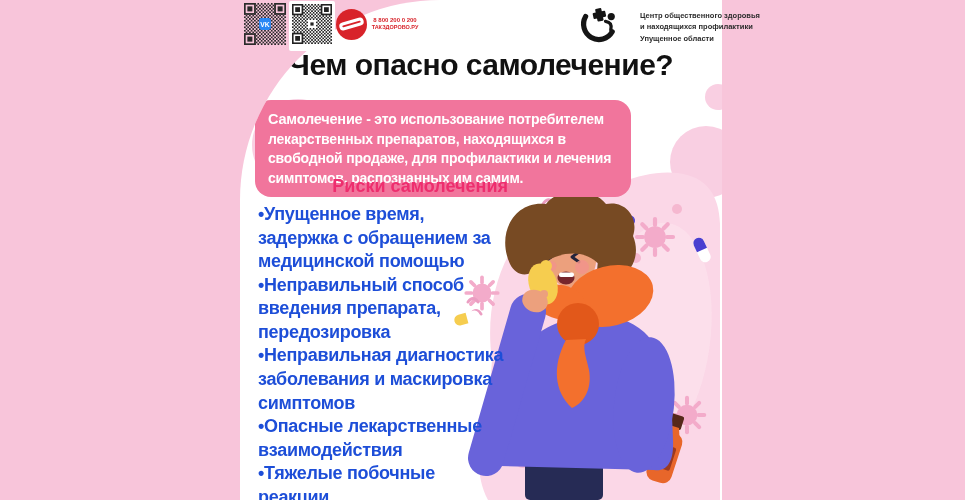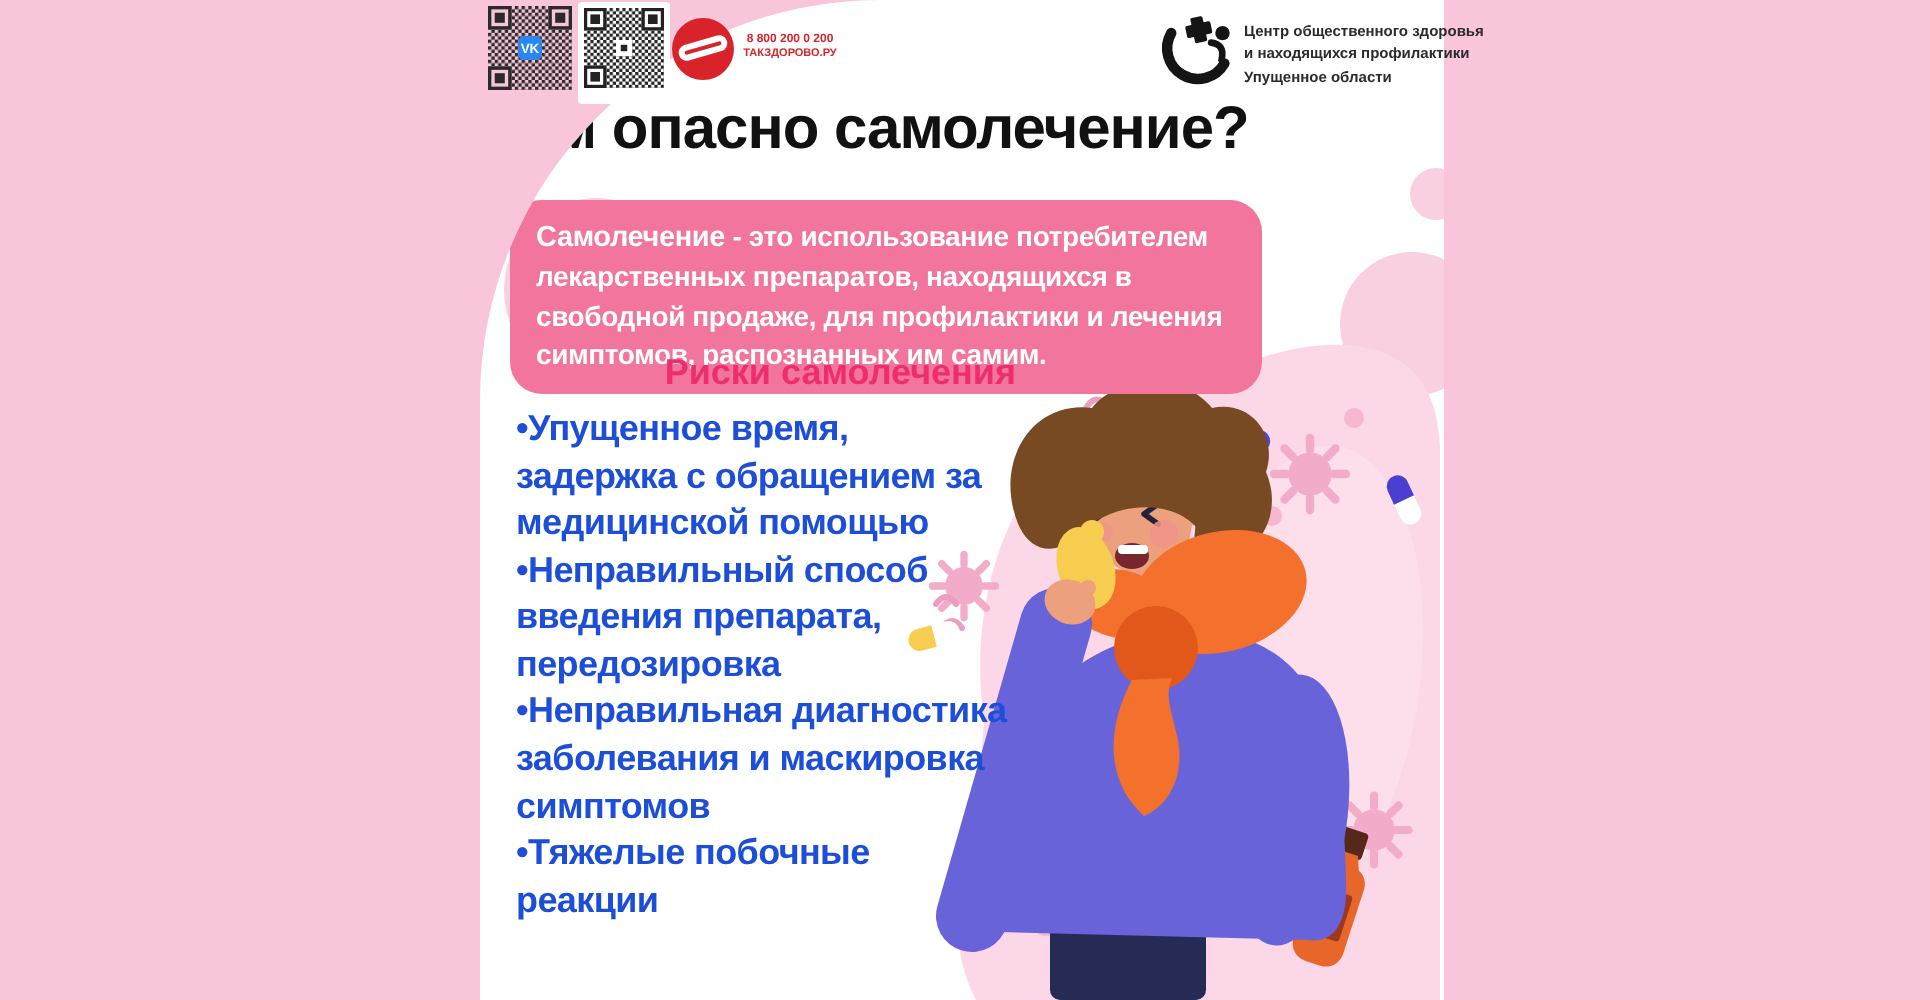--- a/index.html
+++ b/index.html
@@ -7,21 +7,21 @@
   .page{position:absolute;left:0;top:0;width:965px;height:500px;background:#f8c5da;}
 
   .panel{position:absolute;left:240px;top:0;width:482px;height:500px;background:#ffffff;
          border-top-left-radius:200px;overflow:hidden;}
 
   .deco-circle{position:absolute;border-radius:50%;background:#f9cfe2;}
   .deco-c1{left:12px;top:99px;width:92px;height:92px;}
   .deco-c2{left:430px;top:126px;width:72px;height:72px;}
   .deco-c3{left:465px;top:84px;width:26px;height:26px;}
 
-  .page-title{position:absolute;left:0;top:48px;width:482px;
+  .page-title{position:absolute;left:0;top:48px;width:482px;text-align:center;
               font-size:30px;font-weight:700;color:#111;letter-spacing:-0.5px;z-index:6;}
 
   .def-box{position:absolute;left:15px;top:100px;width:376px;box-sizing:border-box;
            background:#f1759c;border-radius:16px;padding:9px 13px;z-index:6;
            color:#fff;font-size:14px;line-height:1.4;letter-spacing:-0.2px;font-weight:600;}
   .def-box b{font-weight:800;font-size:14.5px;}
 
   .risks{position:absolute;left:18px;top:176px;width:250px;z-index:6;}
   .risks-heading{font-size:18px;font-weight:800;color:#ee2d6e;margin:0 0 6px 0;text-align:right;}
   .risk-item{font-size:18px;font-weight:700;color:#1d4ed8;line-height:1.31;letter-spacing:-0.3px;}
@@ -34,21 +34,21 @@
   .red-logo{position:absolute;left:336px;top:9px;width:31px;height:31px;border-radius:50%;
             background:#d8232a;z-index:8;}
   .red-logo .stripe{position:absolute;left:3px;top:11px;width:25px;height:8px;background:#fff;
             border-radius:4px;transform:rotate(-16deg);}
   .red-logo .stripe i{display:block;margin:3px 3px 0 3px;height:2px;background:#d8232a;border-radius:1px;}
   .hotline{position:absolute;left:369px;top:15px;width:50px;background:#fff;border-radius:2px;
            padding:2px 1px;text-align:center;z-index:8;}
   .hotline .l1{font-size:6px;font-weight:700;color:#d8232a;line-height:7px;white-space:nowrap;}
   .hotline .l2{font-size:5.5px;font-weight:700;color:#d8232a;line-height:6px;white-space:nowrap;}
 
-  .org-logo{position:absolute;left:576px;top:8px;z-index:8;display:flex;align-items:center;gap:4px;}
+  .org-logo{position:absolute;left:576px;top:8px;z-index:8;display:flex;align-items:center;gap:22px;}
   .org-text{font-size:7.5px;line-height:1.5;color:#2b2b2b;font-weight:600;}
 </style>
 </head>
 <body>
 
 <div class="page">
 
   <div class="panel">
     <div class="deco-circle deco-c1"></div>
     <div class="deco-circle deco-c2"></div>
@@ -56,20 +56,21 @@
 
     <div class="page-title">Чем опасно самолечение?</div>
 
     <div class="def-box"><b>Самолечение</b><span> - это использование потребителем лекарственных препаратов, находящихся в свободной продаже, для профилактики и лечения симптомов, распознанных им самим.</span></div>
 
     <div class="risks">
       <div class="risks-heading">Риски самолечения</div>
       <div class="risk-item">•Упущенное время, задержка с обращением за медицинской помощью</div>
       <div class="risk-item">•Неправильный способ введения препарата, передозировка</div>
       <div class="risk-item">•Неправильная диагностика заболевания и маскировка симптомов</div>
+      <div class="risk-item">•Опасные лекарственные взаимодействия</div>
       <div class="risk-item">•Тяжелые побочные реакции</div>
     </div>
 
     <svg class="illu" width="282" height="340" viewBox="0 0 282 340">
       <defs>
         <g id="virus" stroke="#f3abca" fill="#f3abca" stroke-width="3.5" stroke-linecap="round">
           <circle r="9" stroke="none"></circle>
           <line x1="0" y1="-15" x2="0" y2="-10"></line>
             <line x1="0" y1="15" x2="0" y2="10"></line>
           <line x1="-15" y1="0" x2="-10" y2="0"></line>

